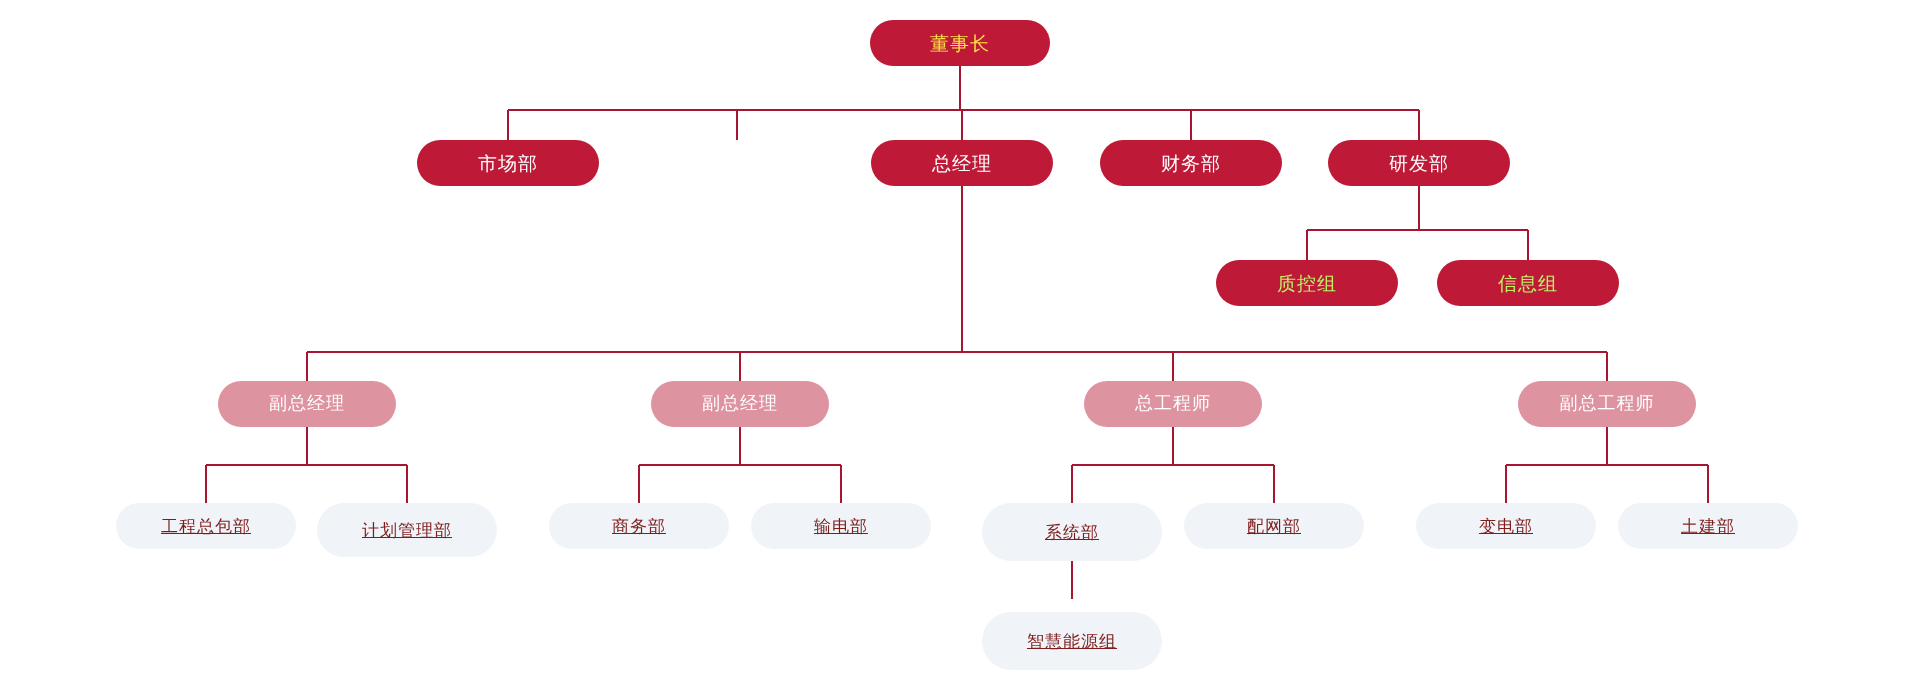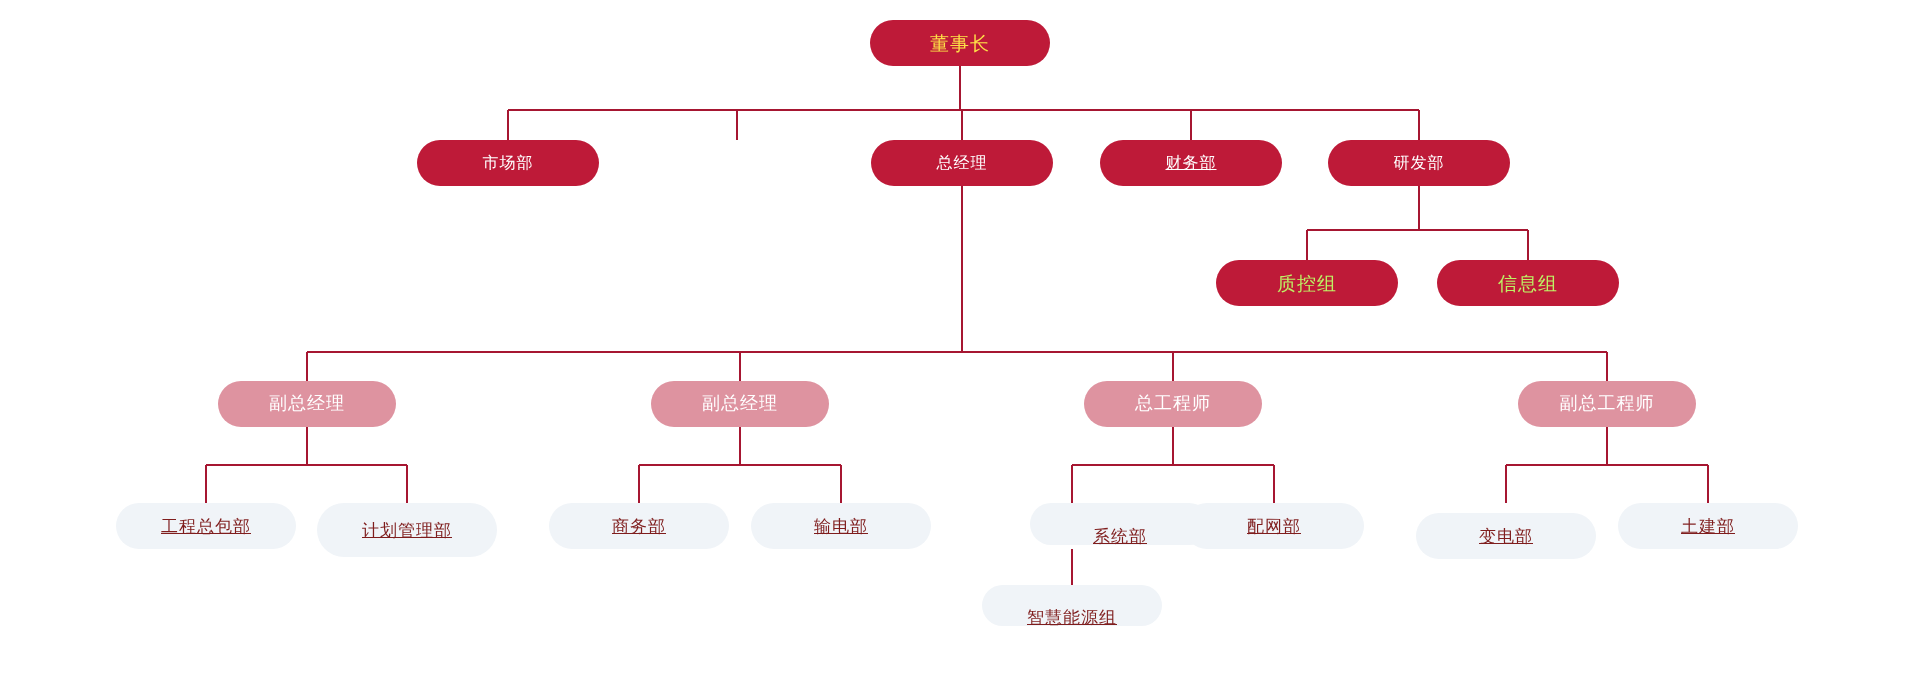--- a/index.html
+++ b/index.html
@@ -50,21 +50,21 @@
     line-height: 1;
   }
   .lvl-root {
     background: #be1a38;
     color: #fde047;
     font-size: 19px;
   }
   .lvl-dept {
     background: #be1a38;
     color: #ffffff;
-    font-size: 16px;
+    font-size: 19px;
   }
   .lvl-group {
     background: #be1a38;
     color: #bef264;
     font-size: 19px;
   }
   .lvl-deputy {
     background: #de93a0;
     color: #ffffff;
     font-size: 18px;
@@ -121,21 +121,21 @@
   <div id="node-layer">
       <div class="node lvl-root" style="left: 870px; top: 20px; width: 180px; height: 46px;">
         <span class="node-label">董事长</span>
       </div>
       <div class="node lvl-dept" style="left: 417px; top: 140px; width: 182px; height: 46px;">
         <span class="node-label">市场部</span>
       </div>
       <div class="node lvl-dept" style="left: 871px; top: 140px; width: 182px; height: 46px;">
         <span class="node-label">总经理</span>
       </div>
-      <div class="node lvl-dept" style="left: 1100px; top: 140px; width: 182px; height: 46px; text-decoration: underline;">
+      <div class="node lvl-dept" style="left: 1100px; top: 140px; width: 182px; height: 46px;">
         <span class="node-label">财务部</span>
       </div>
       <div class="node lvl-dept" style="left: 1328px; top: 140px; width: 182px; height: 46px; justify-content: center;">
         <span class="node-label">研发部</span>
       </div>
       <div class="node lvl-group" style="left: 1216px; top: 260px; width: 182px; height: 46px;">
         <span class="node-label">质控组</span>
       </div>
       <div class="node lvl-group" style="left: 1437px; top: 260px; width: 182px; height: 46px;">
         <span class="node-label">信息组</span>
@@ -157,29 +157,29 @@
       </div>
       <div class="node lvl-sub" style="left: 317px; top: 503px; width: 180px; height: 54px;">
         <span class="node-label">计划管理部</span>
       </div>
       <div class="node lvl-sub" style="left: 549px; top: 503px; width: 180px; height: 46px;">
         <span class="node-label">商务部</span>
       </div>
       <div class="node lvl-sub" style="left: 751px; top: 503px; width: 180px; height: 46px;">
         <span class="node-label">输电部</span>
       </div>
-      <div class="node lvl-sub" style="left: 1030px; top: 503px; width: 180px; height: 42px; align-items: flex-end;">
+      <div class="node lvl-sub" style="left: 982px; top: 503px; width: 180px; height: 58px;">
         <span class="node-label">系统部</span>
       </div>
       <div class="node lvl-sub" style="left: 1184px; top: 503px; width: 180px; height: 46px;">
         <span class="node-label">配网部</span>
       </div>
-      <div class="node lvl-sub" style="left: 1416px; top: 503px; width: 180px; height: 46px; margin-top: 10px;">
+      <div class="node lvl-sub" style="left: 1416px; top: 503px; width: 180px; height: 46px;">
         <span class="node-label">变电部</span>
       </div>
       <div class="node lvl-sub" style="left: 1618px; top: 503px; width: 180px; height: 46px;">
         <span class="node-label">土建部</span>
       </div>
-      <div class="node lvl-sub" style="left: 982px; top: 585px; width: 180px; height: 41px; align-items: flex-end;">
+      <div class="node lvl-sub" style="left: 982px; top: 612px; width: 180px; height: 58px;">
         <span class="node-label">智慧能源组</span>
       </div>
     </div>
 </div>
 
 </body></html>

